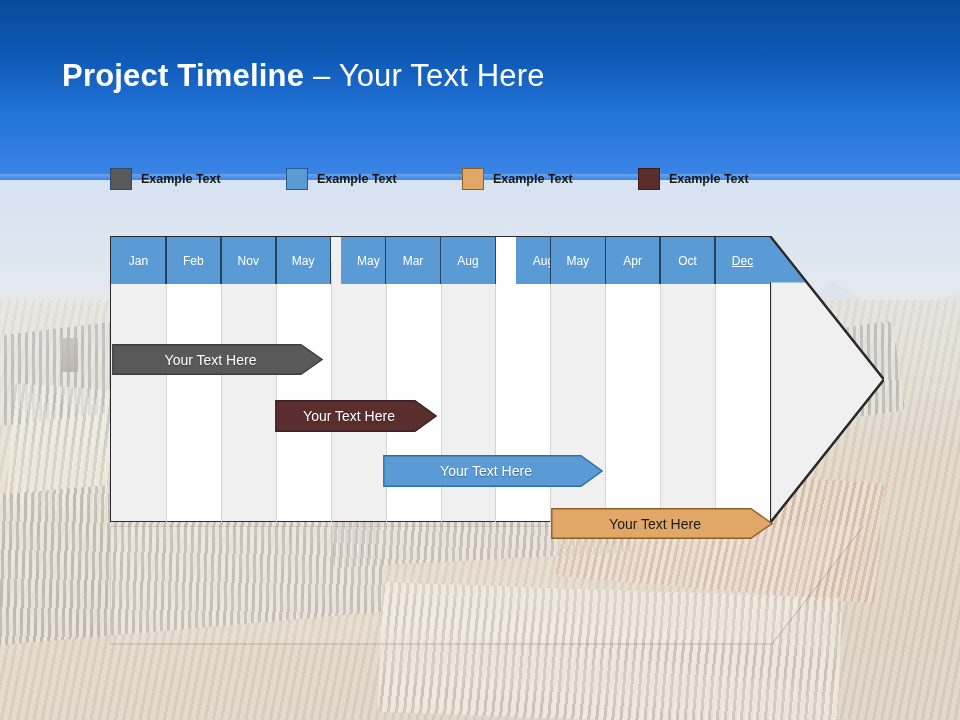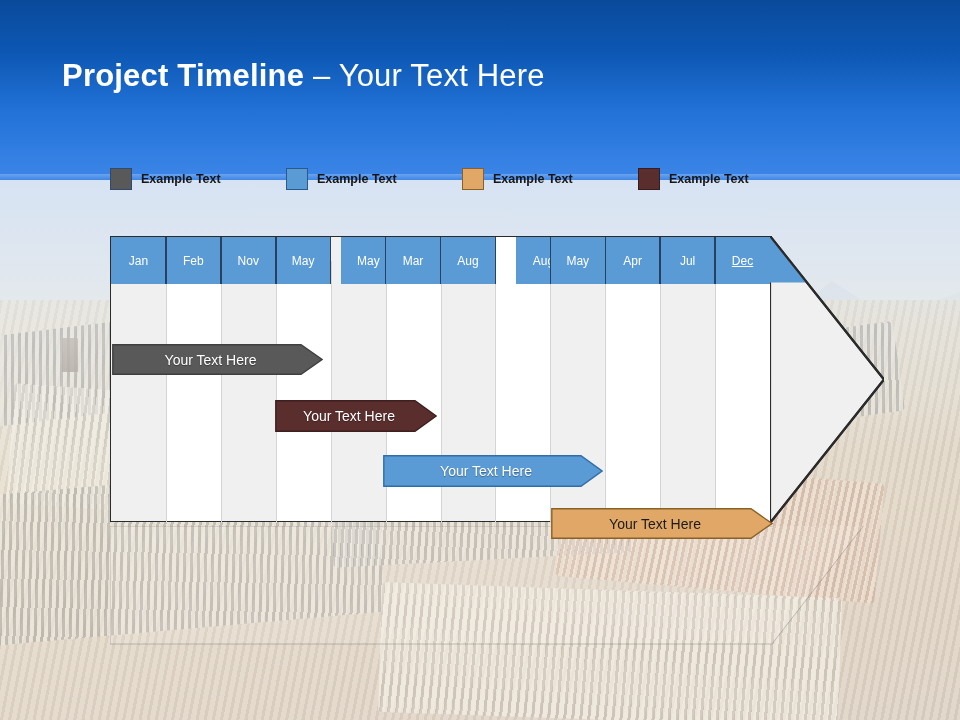--- a/index.html
+++ b/index.html
@@ -164,21 +164,21 @@
         <div class="col shade" style="left: 439.333px; width: 54.9167px;"></div>
         <div class="col-line" style="left: 439.333px;"></div>
         <div class="hdr" style="left: 439.333px; width: 54.9167px;">May</div>
         <div class="hdr-sep" style="left: 438.583px;"></div>
         <div class="col" style="left: 494.25px; width: 54.9167px;"></div>
         <div class="col-line" style="left: 494.25px;"></div>
         <div class="hdr" style="left: 494.25px; width: 54.9167px;">Apr</div>
         <div class="hdr-sep" style="left: 493.5px;"></div>
         <div class="col shade" style="left: 549.167px; width: 54.9167px;"></div>
         <div class="col-line" style="left: 549.167px;"></div>
-        <div class="hdr" style="left: 549.167px; width: 54.9167px;">Jul</div>
+        <div class="hdr" style="left: 549.167px; width: 54.9167px;">Oct</div>
         <div class="hdr-sep" style="left: 548.417px;"></div>
         <div class="col" style="left: 604.083px; width: 54.9167px;"></div>
         <div class="col-line" style="left: 604.083px;"></div>
         <div class="hdr" style="left: 604.083px; width: 54.9167px; text-decoration: underline;">Dec</div>
         <div class="hdr-sep" style="left: 603.333px;"></div>
       </div>
     <svg class="arrow-head" viewBox="0 0 114 287" preserveAspectRatio="none">
       <path d="M0 0 L114 143.5 L0 287 Z" fill="#f0f0f0" stroke="#2b2b2b" stroke-width="2.2" stroke-linejoin="miter"></path>
       <path d="M0 0 L37 46.5 L0 46.5 Z" fill="#5b9bd5" stroke="none"></path>
       <path d="M0 0 L114 143.5 L0 287" fill="none" stroke="#2b2b2b" stroke-width="2.2"></path>

